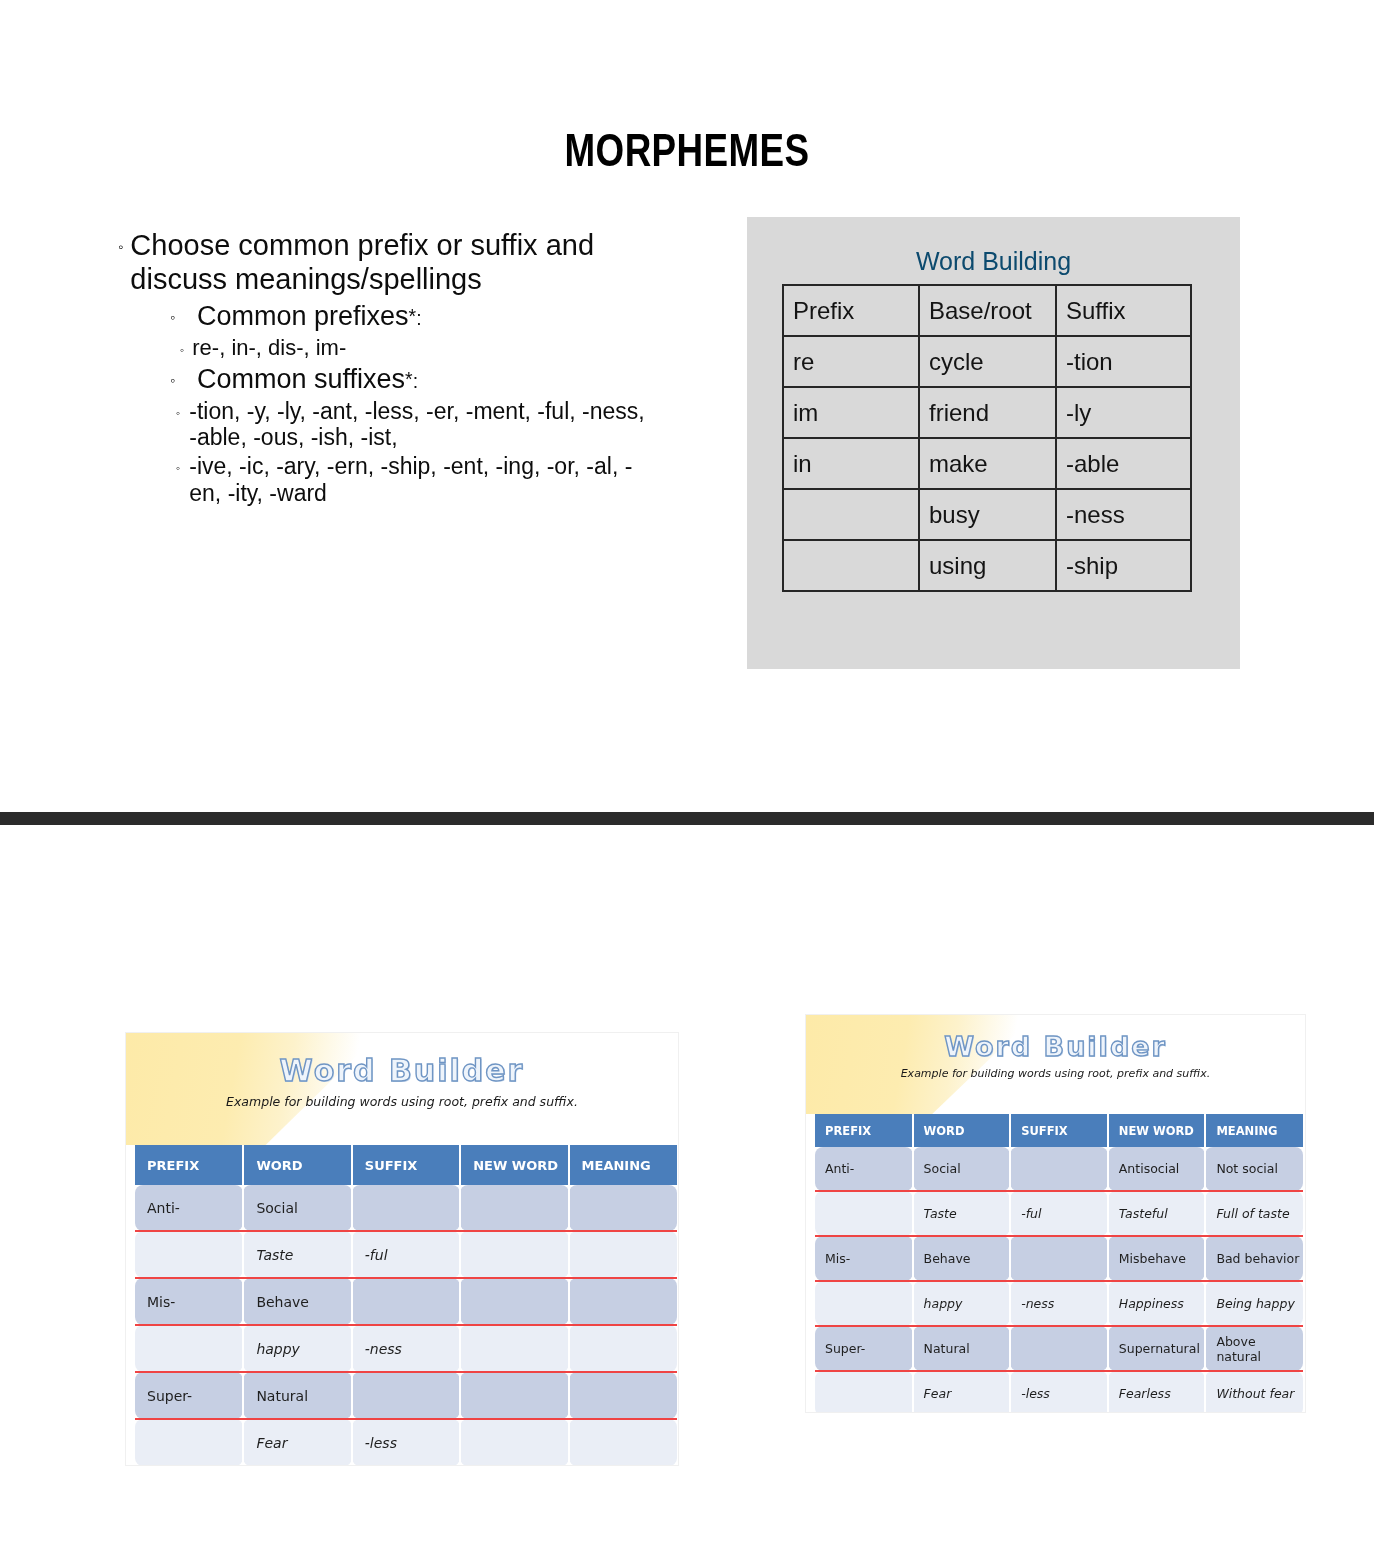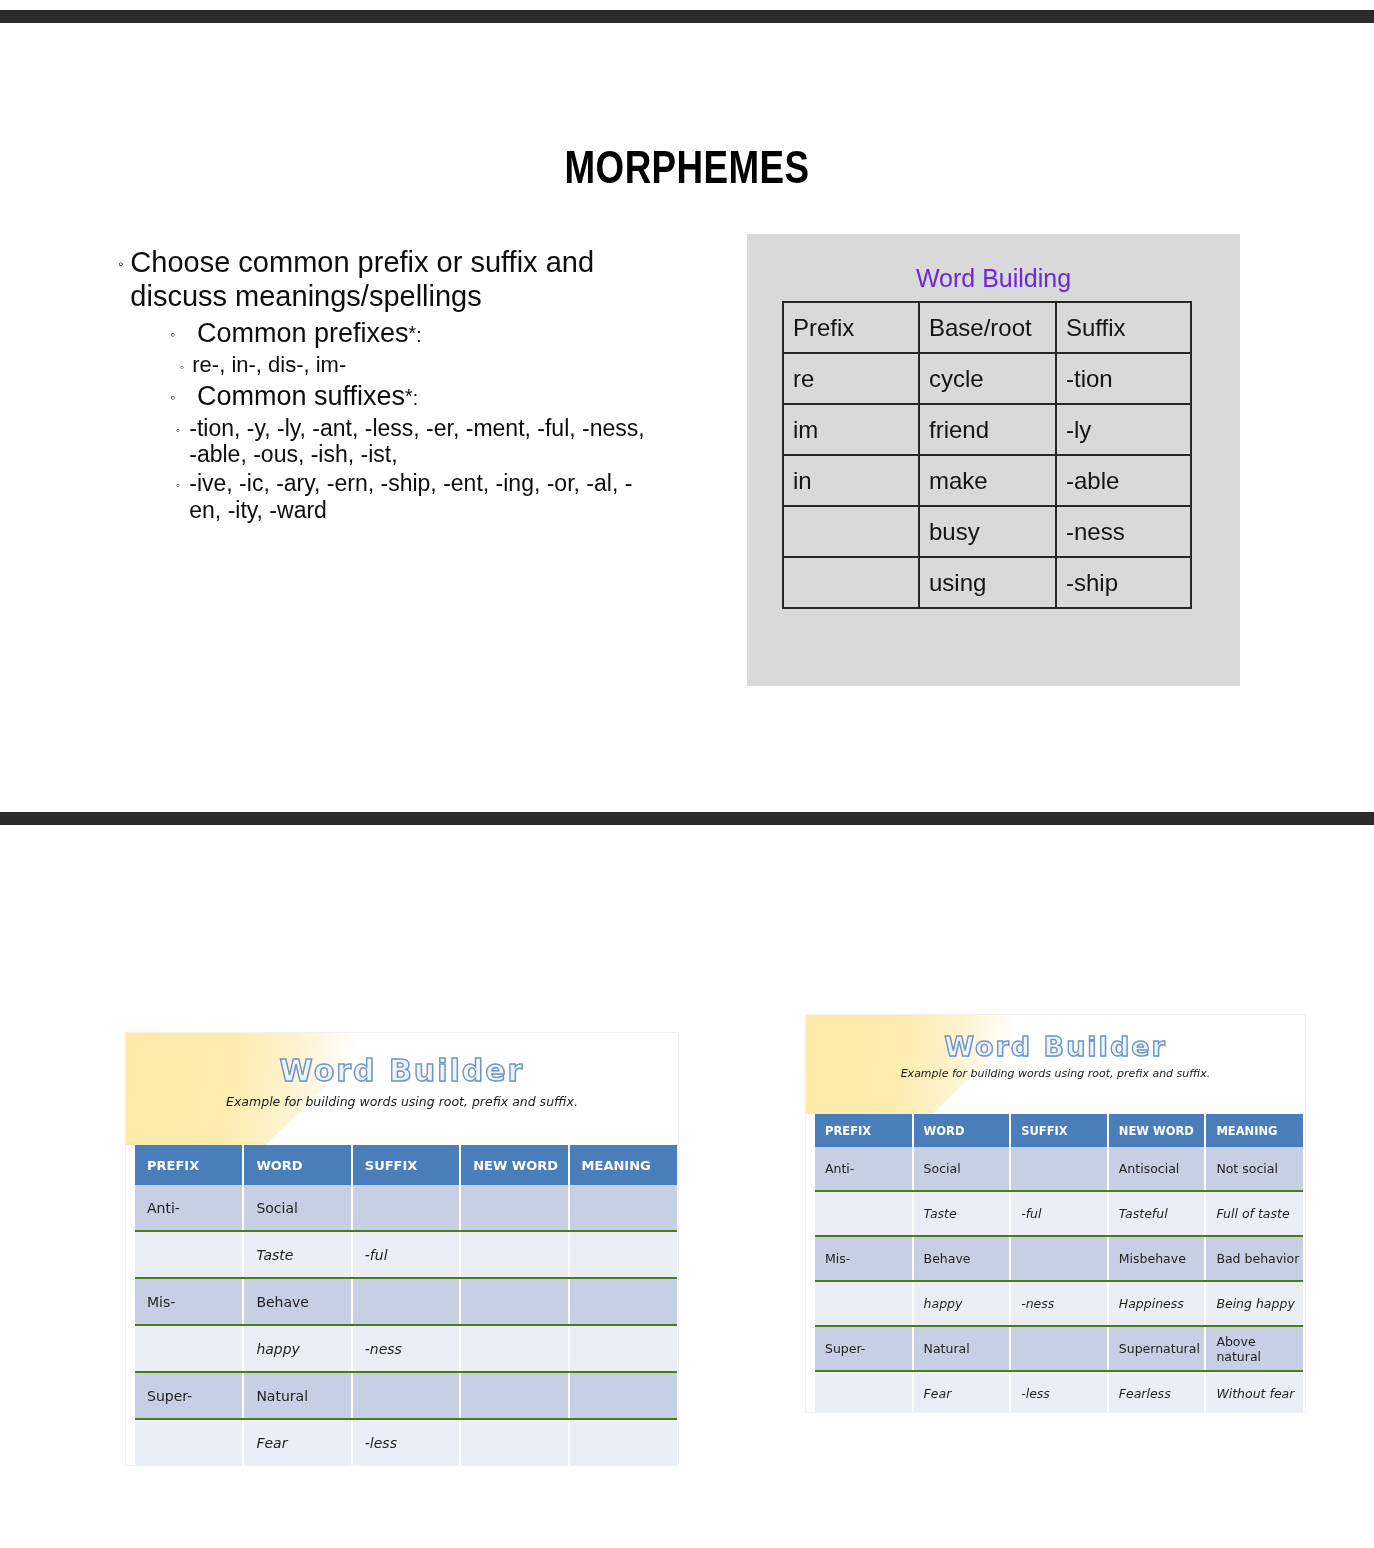--- a/index.html
+++ b/index.html
@@ -22,21 +22,21 @@
     width: 1374px;
     height: 13px;
     background: #2b2b2b;
   }
   #rule-top { top: 10px; }
   #rule-mid { top: 812px; }
 
   
   #slide-one {
     position: absolute;
-    left: 0; top: 23px;
+    left: 0; top: 6px;
     width: 1374px; height: 789px;
     background: #ffffff;
   }
 
   .slide-title {
     position: absolute;
     left: 0; top: 86px;
     width: 1374px;
     text-align: center;
     font-family: "Liberation Sans Narrow", "Liberation Sans", sans-serif;
@@ -90,21 +90,21 @@
     left: 747px; top: 211px;
     width: 493px; height: 452px;
     background: #d9d9d9;
   }
   #wordbuilding-caption {
     position: absolute;
     left: 0; top: 30px;
     width: 493px;
     text-align: center;
     font-size: 25px;
-    color: #6d28d9;
+    color: #0c4a6e;
   }
   #wordbuilding-table {
     position: absolute;
     left: 35px; top: 67px;
     width: 408px;
     border-collapse: collapse;
     table-layout: fixed;
   }
   #wordbuilding-table td {
     border: 2px solid #262626;
@@ -181,22 +181,23 @@
     color: #ffffff;
     font-weight: 700;
     text-align: left;
     border-right: 2px solid #ffffff;
   }
   .wb-table th:last-child { border-right: none; }
   .wb-table td {
     color: #1f1f1f;
     text-align: left;
     border-right: 2px solid #ffffff;
-    border-bottom: 2px solid #4d7c0f;
+    border-bottom: 2px solid #ef4444;
     vertical-align: middle;
+    border-radius: 8px;
   }
   .wb-table td:last-child { border-right: none; }
   .wb-table tr.shade-dark td { background: #c6cfe3; }
   .wb-table tr.shade-light td { background: #eaeef6; font-style: italic; }
 
   
   #wb-card-left .wb-banner { height: 112px; }
   #wb-card-left .wb-title { font-size: 30px; padding-top: 20px; }
   #wb-card-left .wb-subtitle { font-size: 12.5px; padding-top: 6px; }
   #wb-card-left .wb-table th { font-size: 13px; height: 40px; padding: 0 0 0 12px; }

